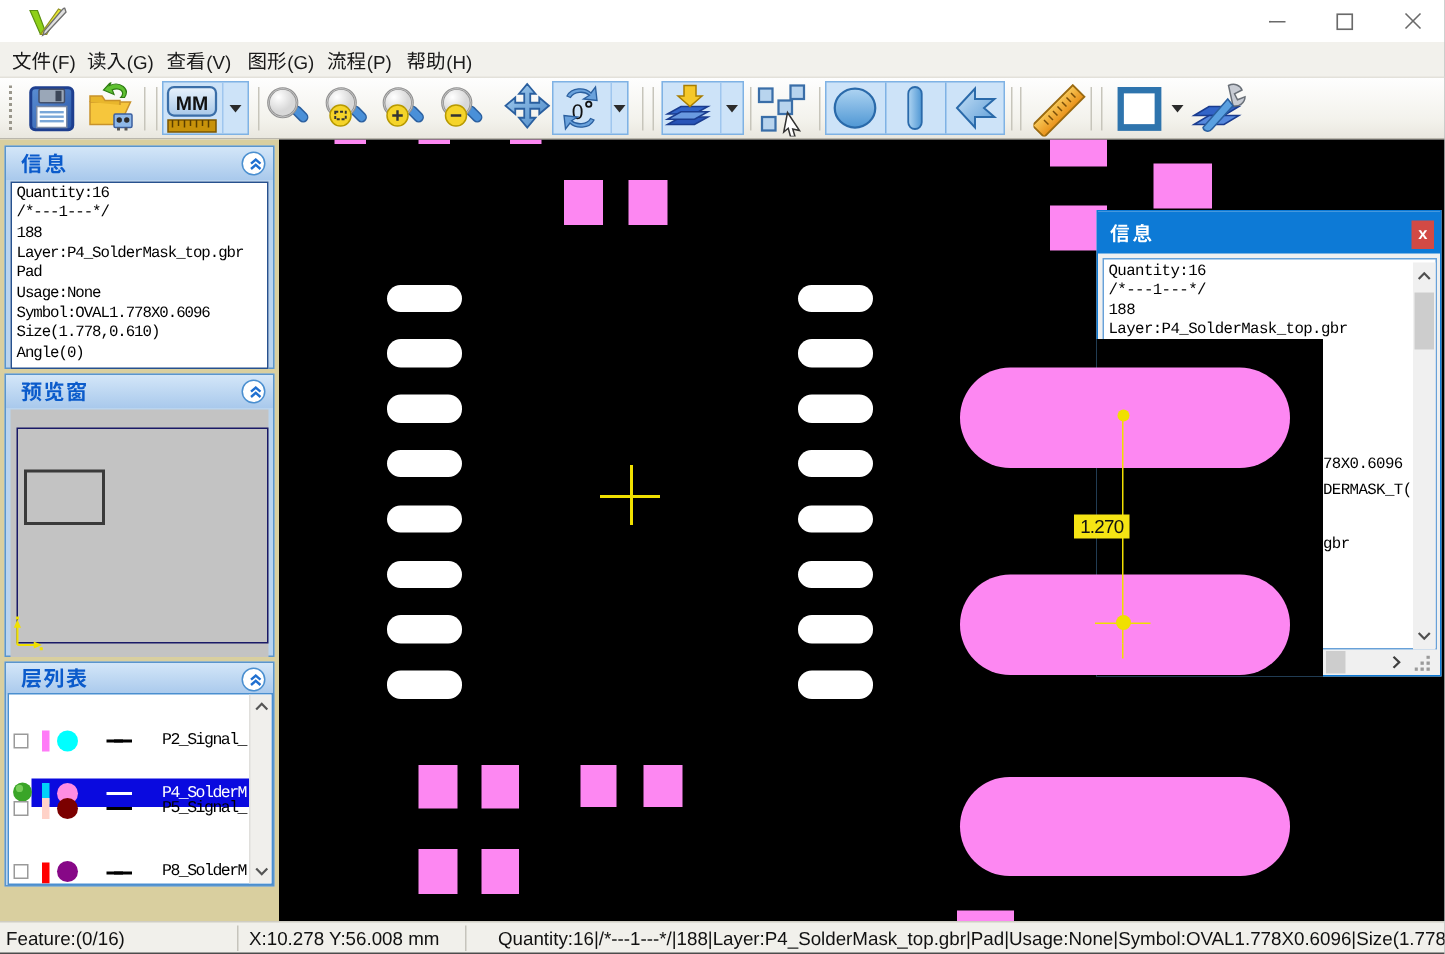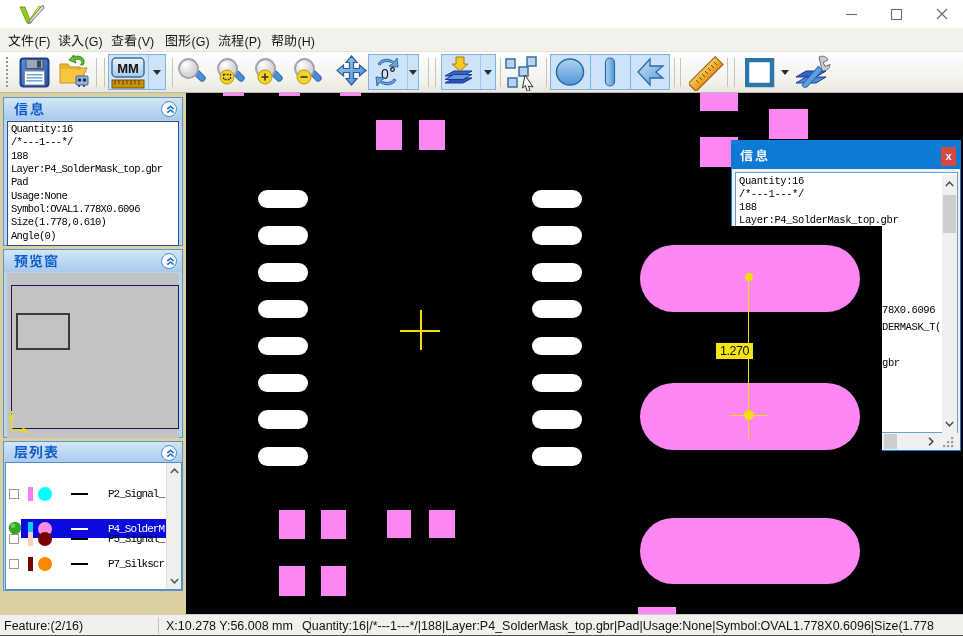--- a/index.html
+++ b/index.html
@@ -475,27 +475,27 @@
           <div class="lname" style="color:#fff">P4_SolderM</div>
         </div>
         <div class="lrow" style="top:67px">
           <div class="lchk"></div>
           <div class="lbar" style="background:#ffd2c8"></div>
           <div class="lcirc" style="background:#7b0000"></div>
           <div class="ldash" style="left:64.5px;"></div>
           <div class="ldash" style="left:70px;"></div>
           <div class="lname" style="">P5_Signal_</div>
         </div>
-        <div class="lrow" style="top:92.0px">
+        <div class="lrow" style="top:109.5px">
           <div class="lchk"></div>
-          <div class="lbar" style="background:#7b0000"></div>
-          <div class="lcirc" style="background:#ff8700"></div>
+          <div class="lbar" style="background:#ff0000"></div>
+          <div class="lcirc" style="background:#870887"></div>
           <div class="ldash" style="left:64.5px;"></div>
           <div class="ldash" style="left:70px;"></div>
-          <div class="lname" style="">P7_Silkscr</div>
+          <div class="lname" style="">P8_SolderM</div>
         </div>
         <div style="position:absolute;right:0;top:0;width:15px;height:100%;background:#f0efec;border-left:1px solid #e0dfdc">
 <svg style="position:absolute;left:3px;top:5px" width="9" height="6" viewBox="0 0 9 6">
             <path d="M.8 5 L4.5 1.2 L8.2 5" fill="none" stroke="#555" stroke-width="1.5"></path>
           </svg>
 <svg style="position:absolute;left:3px;bottom:5px" width="9" height="6" viewBox="0 0 9 6">
             <path d="M.8 1 L4.5 4.8 L8.2 1" fill="none" stroke="#555" stroke-width="1.5"></path>
           </svg>
         </div>
       </div>
@@ -578,18 +578,18 @@
     <div class="abs ovl" style="left:454px;top:152px;width:220px;height:67px;background:#fd87f2;border-radius:33.5px"></div>
     <div class="abs ovl" style="left:454px;top:290px;width:220px;height:67px;background:#fd87f2;border-radius:33.5px"></div>
     <div class="abs ovl" style="left:561.7px;top:184px;width:1.6px;height:152px;background:#f0e000;"></div>
     <div class="abs ovl" style="left:558.5px;top:180px;width:8px;height:8px;background:#f0e000;border-radius:50%"></div>
     <div class="abs ovl" style="left:557.5px;top:317px;width:10px;height:10px;background:#f0e000;border-radius:50%"></div>
     <div class="abs ovl" style="left:544px;top:321.5px;width:37px;height:1.4px;background:#f0e000;"></div>
     <div class="abs ovl" style="left:562px;top:336px;width:1.4px;height:10px;background:#f0e000;"></div>
     <div class="abs ovl" style="left:530px;top:249.5px;width:37px;height:16px;background:#f5e414;color:#111;font-size:12.5px;line-height:16px;text-align:center;letter-spacing:-.5px">1.270</div>
   </div>
 <div class="abs" id="statusbar">
-    <div class="cell" style="left:4px">Feature:(2/16)</div>
+    <div class="cell" style="left:4px">Feature:(0/16)</div>
     <div class="abs" style="left:158px;top:2px;width:1px;height:17px;background:#c6c4bc"></div>
     <div class="cell" style="left:166px">X:10.278 Y:56.008 mm</div>
     <div class="abs" style="left:310px;top:2px;width:1px;height:17px;background:#c6c4bc"></div>
-    <div class="cell" style="left:302px">Quantity:16|/*---1---*/|188|Layer:P4_SolderMask_top.gbr|Pad|Usage:None|Symbol:OVAL1.778X0.6096|Size(1.778</div>
+    <div class="cell" style="left:332px">Quantity:16|/*---1---*/|188|Layer:P4_SolderMask_top.gbr|Pad|Usage:None|Symbol:OVAL1.778X0.6096|Size(1.778</div>
     <div class="abs" style="left:0;top:20px;width:963px;height:2px;background:#4c4c4c"></div>
   </div>
 </body></html>

